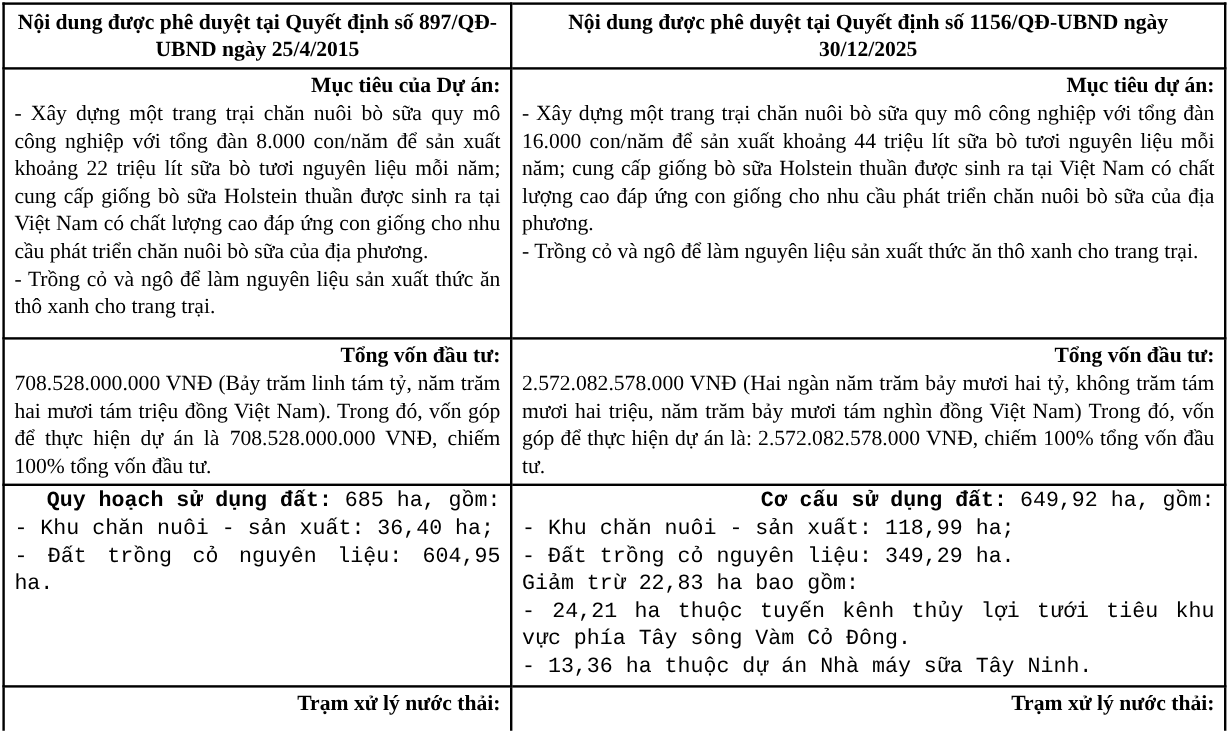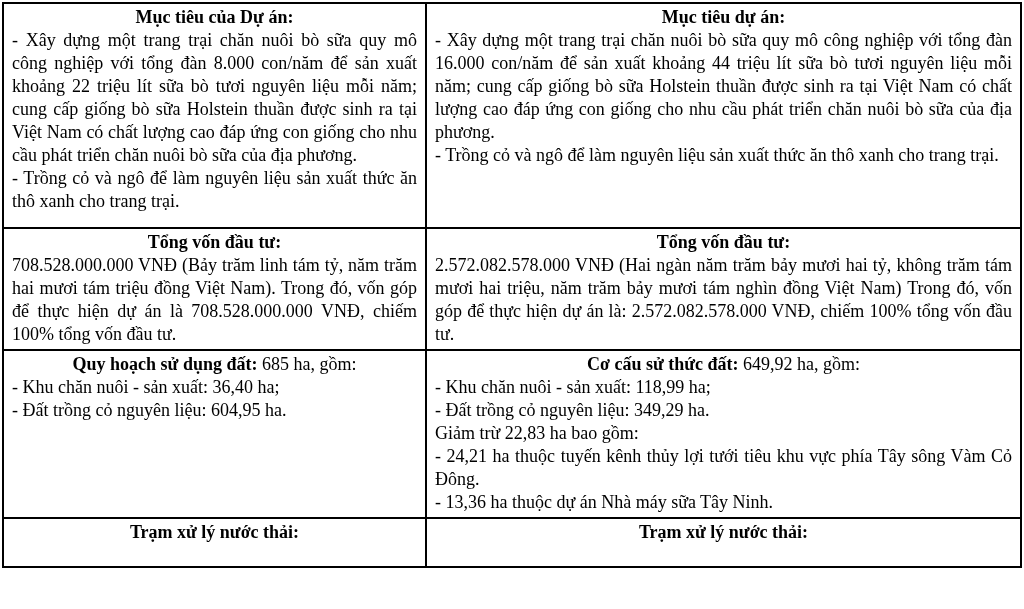--- a/index.html
+++ b/index.html
@@ -19,36 +19,40 @@
     padding:2px 8px 3px 8px;overflow:hidden;
   }
   .cmp th{
     text-align:center;font-weight:bold;padding:3px 10px;
     line-height:23px;
   }
   tr.h-head{height:49px;}
   tr.h-r1{height:225px;}
   tr.h-r2{height:115px;margin-left:48px;}
   tr.h-r3{height:28px;}
-  tr.h-r4{height:132px;}
+  tr.h-r4{height:132px;font-family:Liberation Mono, monospace;}
   tr.h-r5{height:49px;}
   .b{font-weight:bold;}
   .para{text-align:justify;}
-  .firstline{text-align:center;}
+  .firstline{text-align:right;}
 </style>
 </head>
 <body>
 
 <table class="cmp">
   <colgroup>
       <col class="c1">
       <col class="c2">
     </colgroup>
 
   <tbody>
+      <tr class="h-head">
+    <th>Nội dung được phê duyệt tại Quyết định số 897/QĐ-UBND ngày 25/4/2015</th>
+    <th>Nội dung được phê duyệt tại Quyết định số 1156/QĐ-UBND ngày 30/12/2025</th>
+  </tr>
 
   <tr class="h-r1">
     <td>
       <div class="firstline">
         <span class="b">Mục tiêu của Dự án:</span></div>
       <div class="para">- Xây dựng một trang trại chăn nuôi bò sữa quy mô công nghiệp với tổng đàn 8.000 con/năm để sản xuất khoảng 22 triệu lít sữa bò tươi nguyên liệu mỗi năm; cung cấp giống bò sữa Holstein thuần được sinh ra tại Việt Nam có chất lượng cao đáp ứng con giống cho nhu cầu phát triển chăn nuôi bò sữa của địa phương.</div>
       <div class="para">- Trồng cỏ và ngô để làm nguyên liệu sản xuất thức ăn thô xanh cho trang trại.</div>
     </td>
     <td>
       <div class="firstline">
@@ -74,21 +78,21 @@
 
   <tr class="h-r4">
     <td>
       <div class="firstline">
         <span class="b">Quy hoạch sử dụng đất:</span><span> 685 ha, gồm:</span></div>
       <div class="para">- Khu chăn nuôi - sản xuất: 36,40 ha;</div>
       <div class="para">- Đất trồng cỏ nguyên liệu: 604,95 ha.</div>
     </td>
     <td>
       <div class="firstline">
-        <span class="b">Cơ cấu sử thức đất:</span><span> 649,92 ha, gồm:</span></div>
+        <span class="b">Cơ cấu sử dụng đất:</span><span> 649,92 ha, gồm:</span></div>
       <div class="para">- Khu chăn nuôi - sản xuất: 118,99 ha;</div>
       <div class="para">- Đất trồng cỏ nguyên liệu: 349,29 ha.</div>
       <div class="para">Giảm trừ 22,83 ha bao gồm:</div>
       <div class="para">- 24,21 ha thuộc tuyến kênh thủy lợi tưới tiêu khu vực phía Tây sông Vàm Cỏ Đông.</div>
       <div class="para">- 13,36 ha thuộc dự án Nhà máy sữa Tây Ninh.</div>
     </td>
   </tr>
 
   <tr class="h-r5">
     <td>

